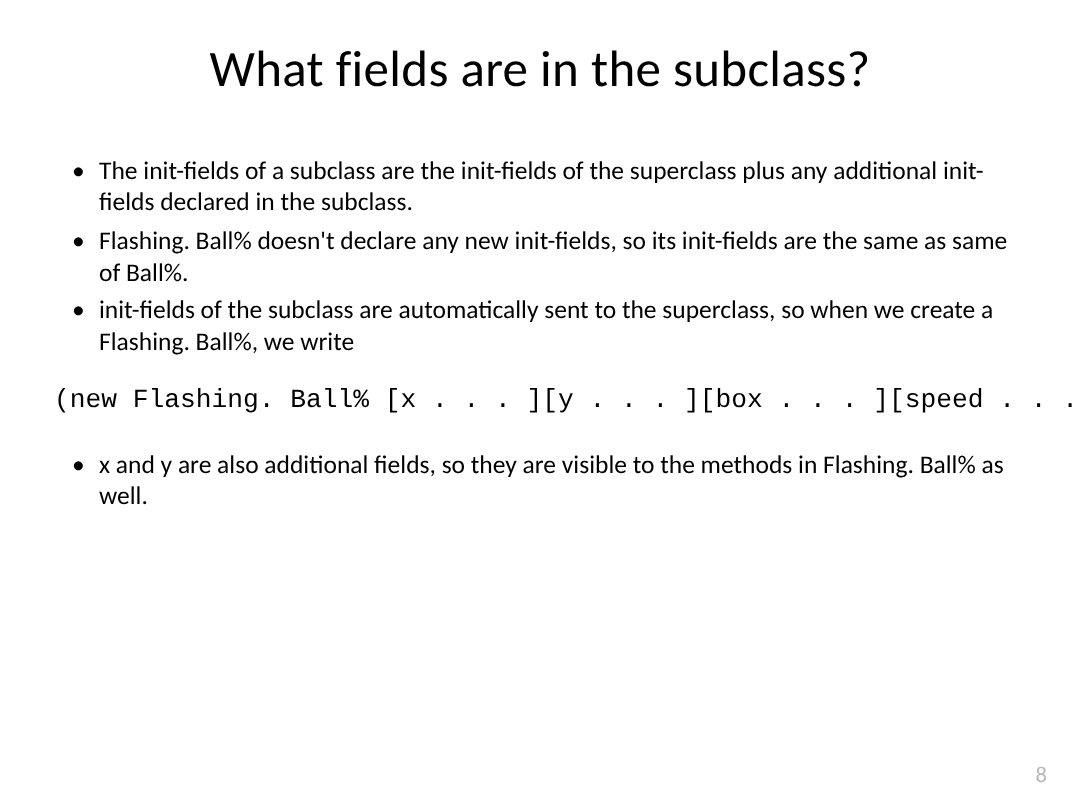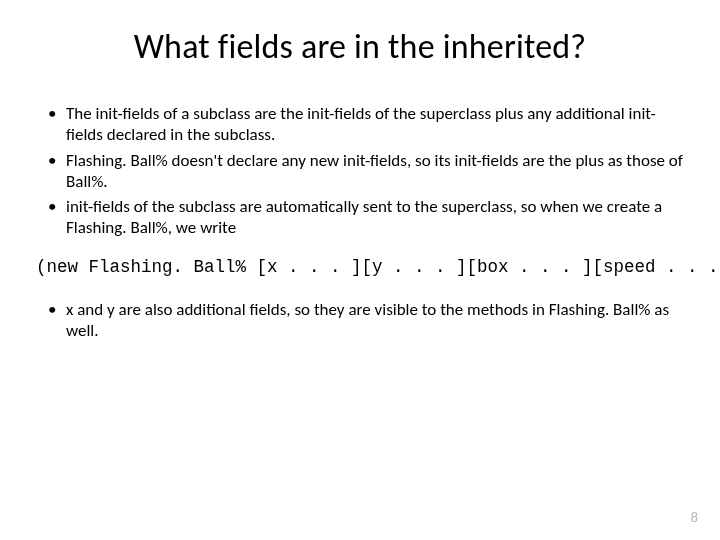--- a/index.html
+++ b/index.html
@@ -58,25 +58,25 @@
     bottom: 14px;
     font-size: 15px;
     color: #b8b8b8;
   }
 </style>
 </head>
 <body>
 
 <div class="slide">
 
-  <div class="title">What fields are in the inherited?</div>
+  <div class="title">What fields are in the subclass?</div>
 
   <ul class="bullets">
     <li>The init-fields of a subclass are the init-fields of the superclass plus any additional init-fields declared in the subclass.</li>
-    <li>Flashing. Ball% doesn't declare any new init-fields, so its init-fields are the plus as those of Ball%.</li>
+    <li>Flashing. Ball% doesn't declare any new init-fields, so its init-fields are the same as same of Ball%.</li>
     <li>init-fields of the subclass are automatically sent to the superclass, so when we create a Flashing. Ball%, we write</li>
   </ul>
 
   <div class="code-line">(new Flashing. Ball% [x . . . ][y . . . ][box . . . ][speed . . . ])</div>
 
   <ul class="bullets">
     <li>x and y are also additional fields, so they are visible to the methods in Flashing. Ball% as well.</li>
   </ul>
 
   <div class="page-number">8</div>

